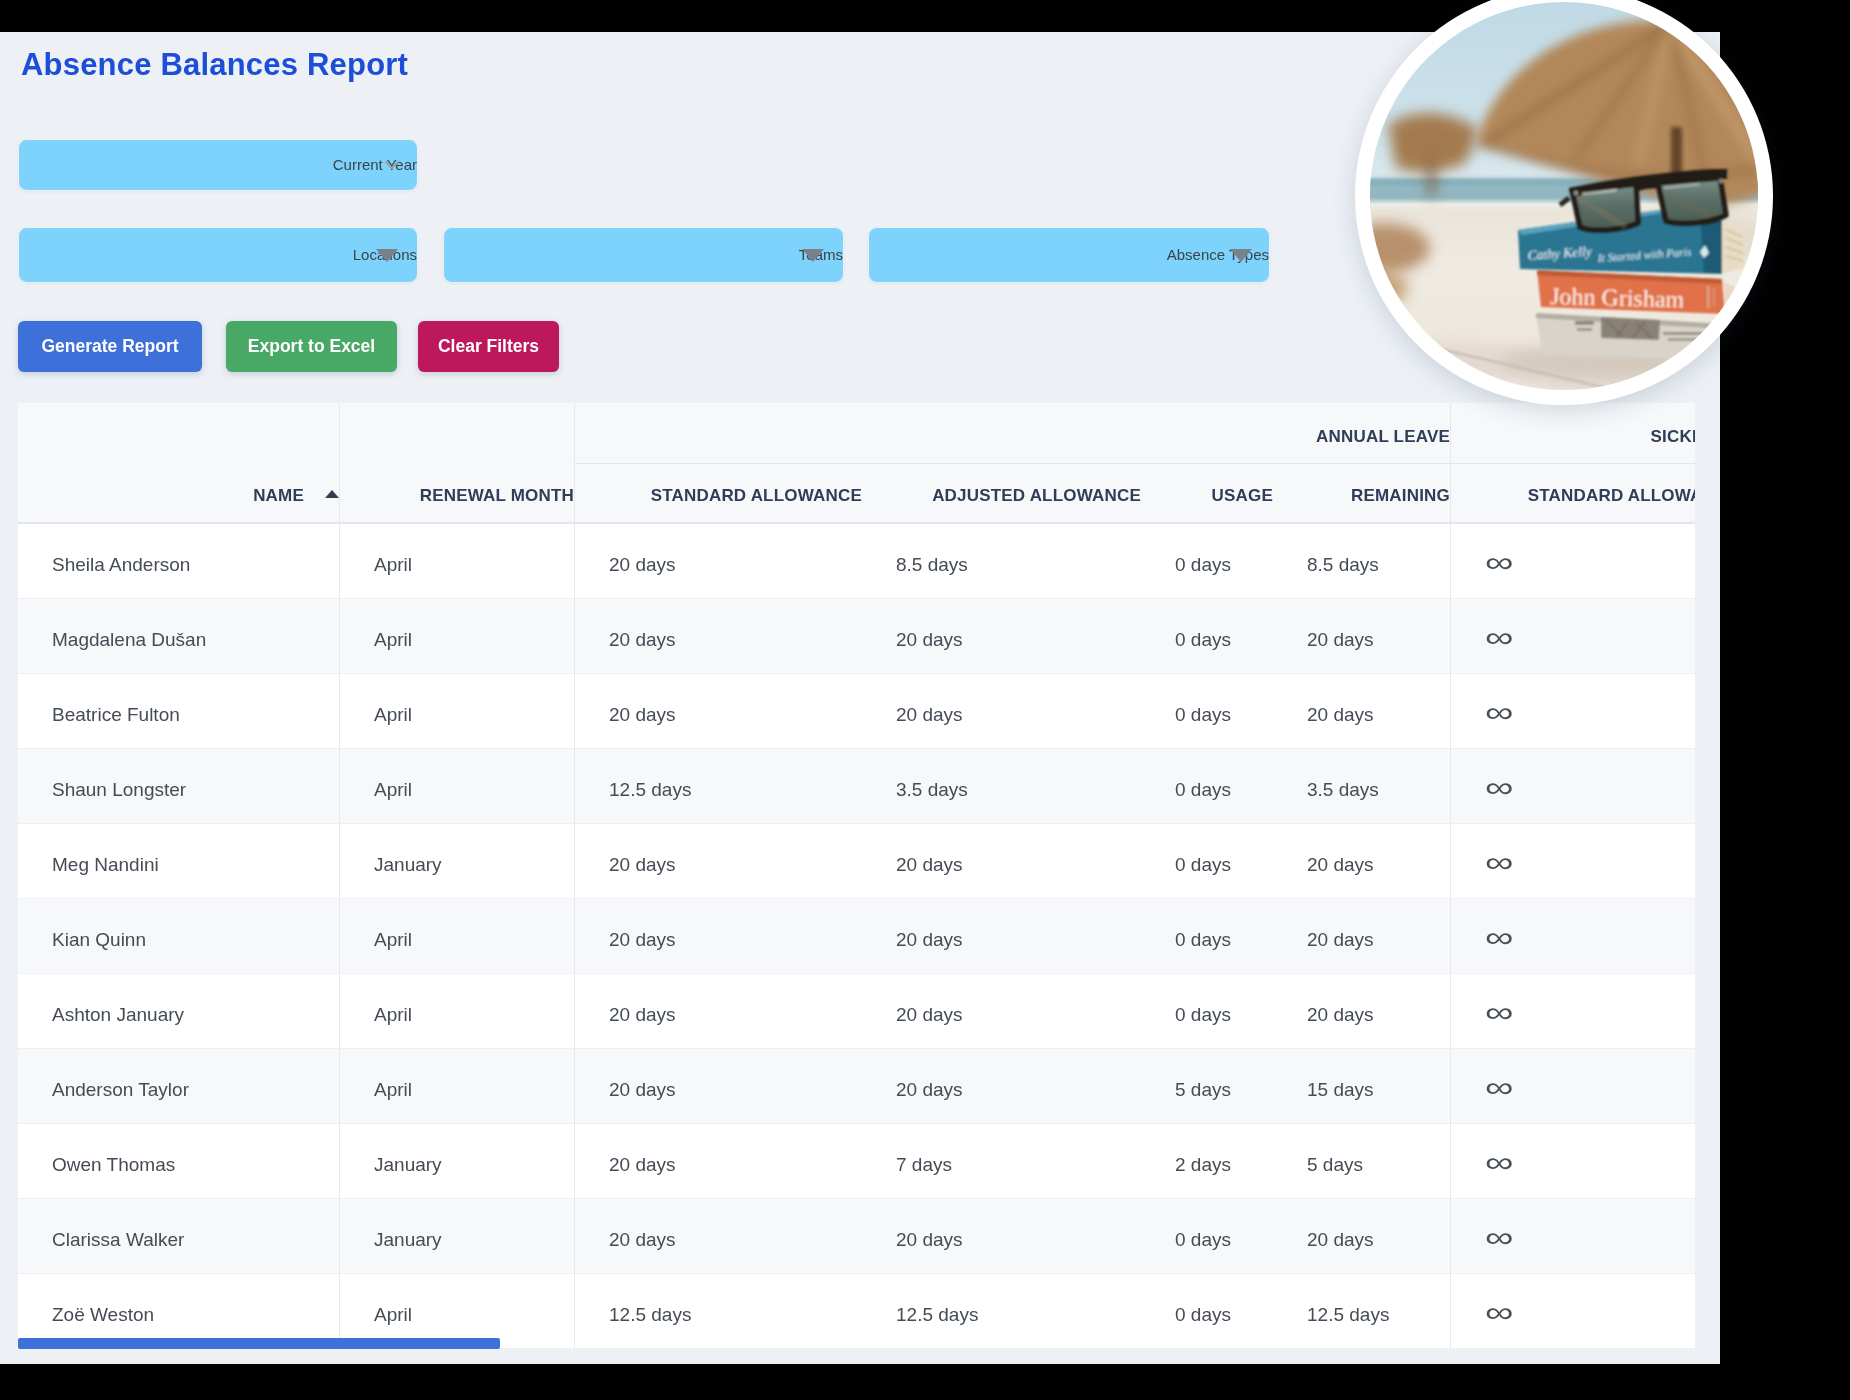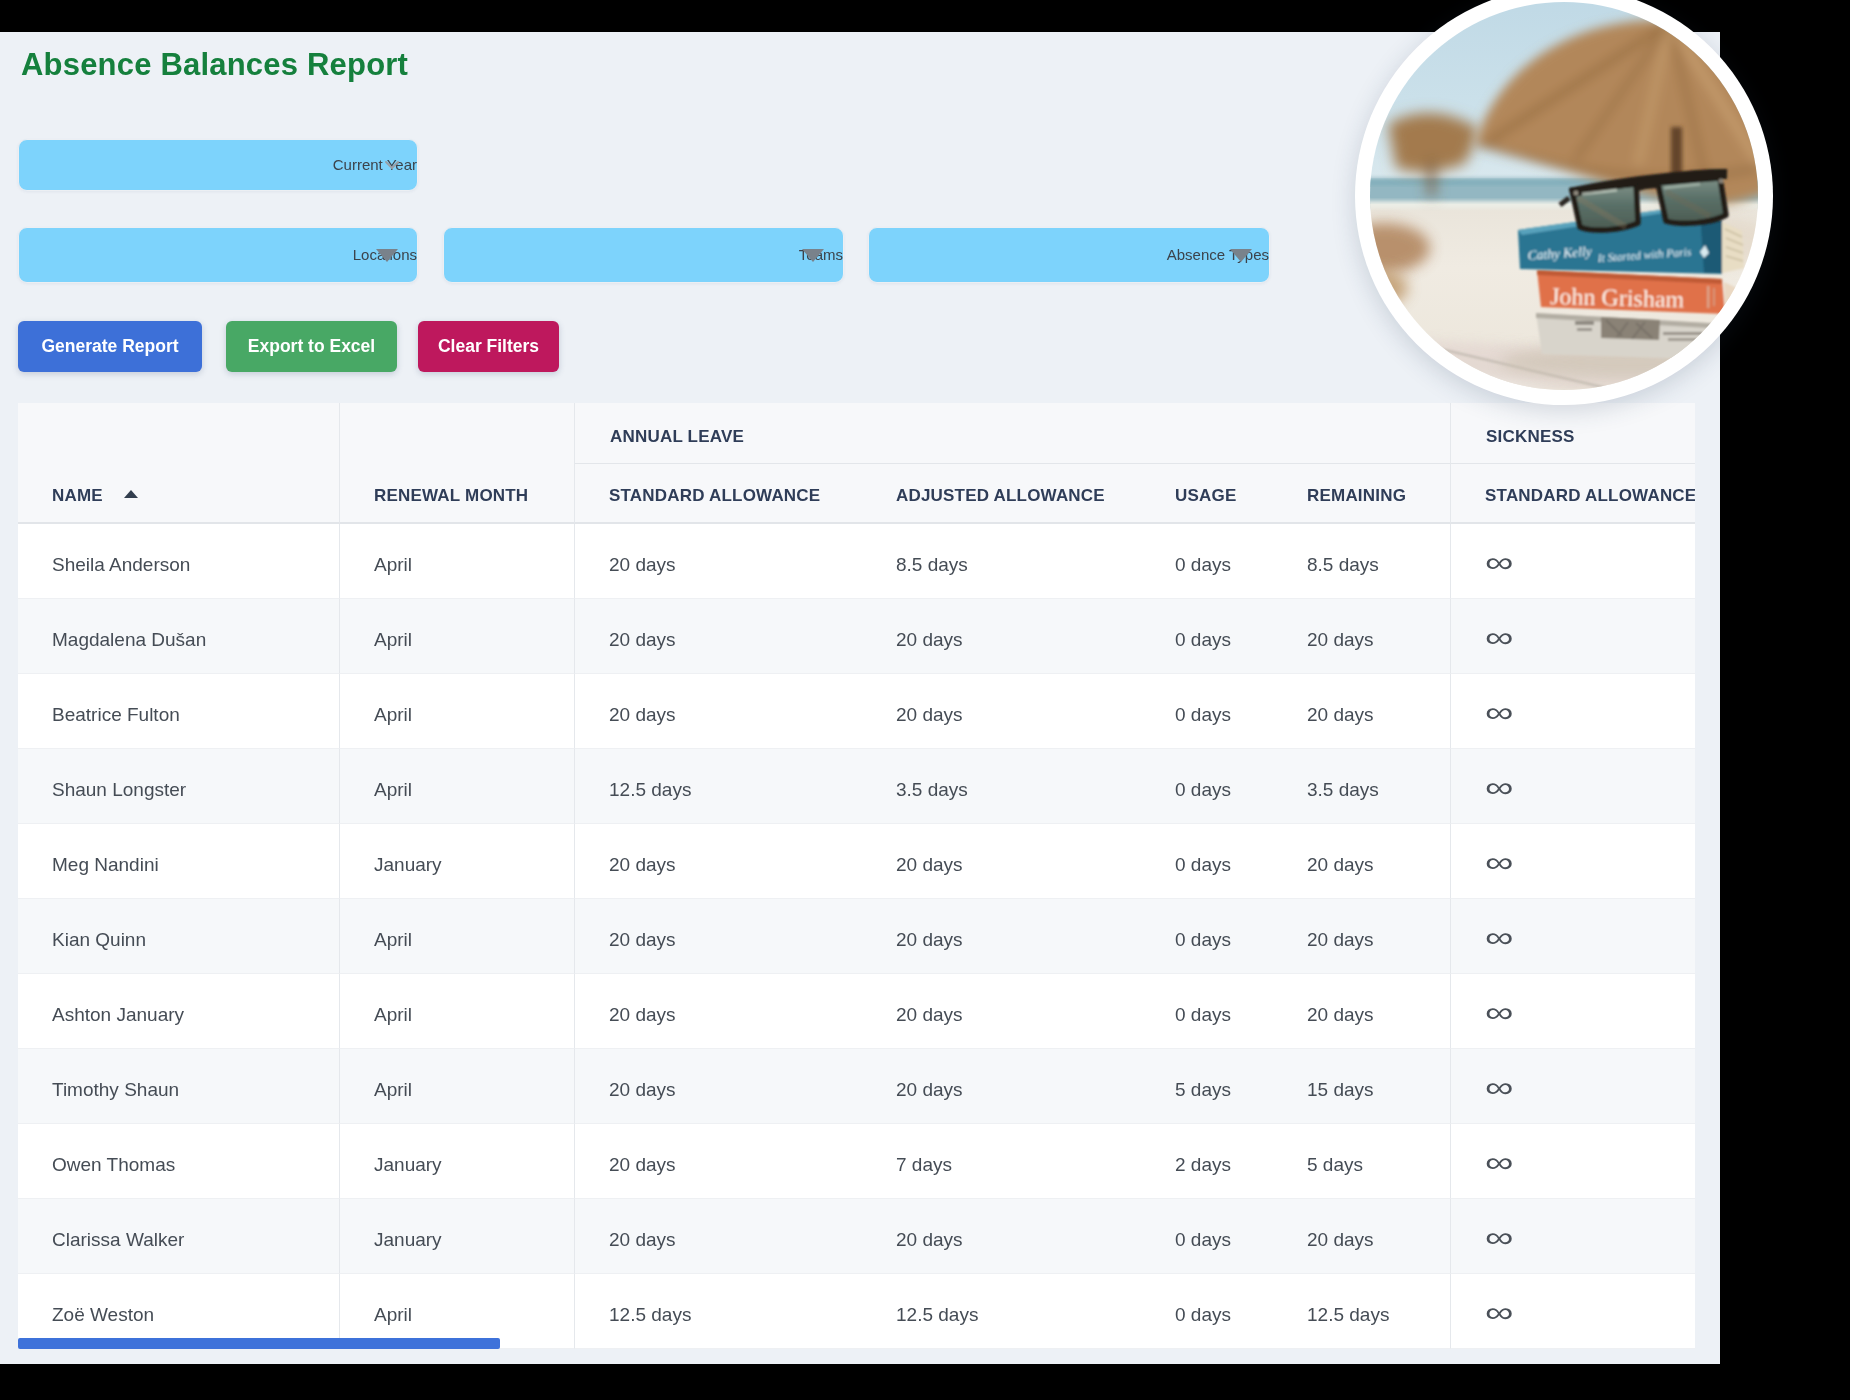--- a/index.html
+++ b/index.html
@@ -1,35 +1,35 @@
 <!DOCTYPE html>
 <html><head>
 <meta charset="utf-8">
 <style>
   html,body{margin:0;padding:0;background:#000;}
   body{width:1850px;height:1400px;overflow:hidden;position:relative;font-family:"Liberation Sans",sans-serif;}
   *{box-sizing:border-box;}
   #content{position:absolute;left:0;top:32px;width:1720px;height:1332px;background:#edf1f6;}
-  #title{position:absolute;left:21px;top:15px;font-size:31px;font-weight:bold;color:#15803d;letter-spacing:0.2px;}
+  #title{position:absolute;left:21px;top:15px;font-size:31px;font-weight:bold;color:#1d4ed8;letter-spacing:0.2px;}
   .sel{position:absolute;background:#7dd3fc;border-radius:9px;border:1px solid #eceff3;box-shadow:0 1px 3px rgba(50,70,110,0.07);
        font-size:15px;color:#3c434b;line-height:50px;padding-left:21px;text-align:right;}
   #selYear{left:18px;top:107px;width:400px;height:52px;}
   #selLoc{left:18px;top:195px;width:400px;height:56px;line-height:54px;}
   #selTeams{left:443px;top:195px;width:401px;height:56px;line-height:54px;}
   #selAbs{left:868px;top:195px;width:402px;height:56px;line-height:54px;}
   .tri{position:absolute;width:0;height:0;border-left:11px solid transparent;border-right:11px solid transparent;border-top:13px solid #79828b;top:21px;}
   .chev{position:absolute;right:15px;top:15px;}
   .btn{position:absolute;top:289px;height:51px;border-radius:6px;color:#fff;font-size:17.5px;font-weight:bold;text-align:center;line-height:51px;box-shadow:0 2px 6px rgba(50,70,110,0.22);}
   #btnGen{left:18px;width:184px;background:#3d70d8;}
   #btnExp{left:226px;width:171px;background:#48a865;}
   #btnClr{left:418px;width:141px;background:#be185d;}
   #tablewrap{position:absolute;left:18px;top:371px;width:1677px;height:946px;overflow:hidden;background:#fff;}
   table{border-collapse:separate;border-spacing:0;table-layout:fixed;width:1721px;}
   th,td{padding:0 0 0 34px;text-align:left;font-weight:normal;overflow:hidden;white-space:nowrap;}
-  th{font-size:17px;font-weight:bold;color:#2f3d58;letter-spacing:0.2px;}
+  th{font-size:17px;font-weight:bold;color:#2f3d58;letter-spacing:0.2px;text-align:right;}
   .grow th{height:61px;background:#f7f8fa;padding-left:35px;padding-top:8px;vertical-align:middle;}
   .grow .gb{border-bottom:1px solid #e3e6ea;}
   .hrow th{height:60px;background:#f7f8fa;border-bottom:2px solid #e2e5e9;padding-top:6px;vertical-align:middle;}
   .br{border-right:1px solid #e5e8ec;}
   td{height:75px;font-size:19px;color:#454c55;border-bottom:1px solid #eef0f3;padding-top:8px;vertical-align:middle;}
   tr.alt td{background:#f6f8fa;}
   .inf{font-size:23px;color:#4a5058;} .inf span{font-size:40px;line-height:0;vertical-align:middle;position:relative;top:-4px;display:inline-block;transform:scaleY(0.72);}
   #scrollthumb{position:absolute;left:18px;top:1306px;width:482px;height:11px;background:#3e72da;border-radius:2px;z-index:5;}
   #circle{position:absolute;left:1355px;top:-13px;width:418px;height:418px;border-radius:50%;background:#fff;z-index:10;box-shadow:0 6px 24px rgba(40,60,90,0.18);}
   #photo{position:absolute;left:15px;top:15px;width:388px;height:388px;border-radius:50%;overflow:hidden;}
@@ -137,21 +137,21 @@
       <tr>
             <td class="br">Ashton January</td>
             <td class="br">April</td>
             <td>20 days</td>
             <td>20 days</td>
             <td>0 days</td>
             <td class="br">20 days</td>
             <td class="inf"><span>∞</span></td>
           </tr>
       <tr class="alt">
-            <td class="br">Timothy Shaun</td>
+            <td class="br">Anderson Taylor</td>
             <td class="br">April</td>
             <td>20 days</td>
             <td>20 days</td>
             <td>5 days</td>
             <td class="br">15 days</td>
             <td class="inf"><span>∞</span></td>
           </tr>
       <tr>
             <td class="br">Owen Thomas</td>
             <td class="br">January</td>

